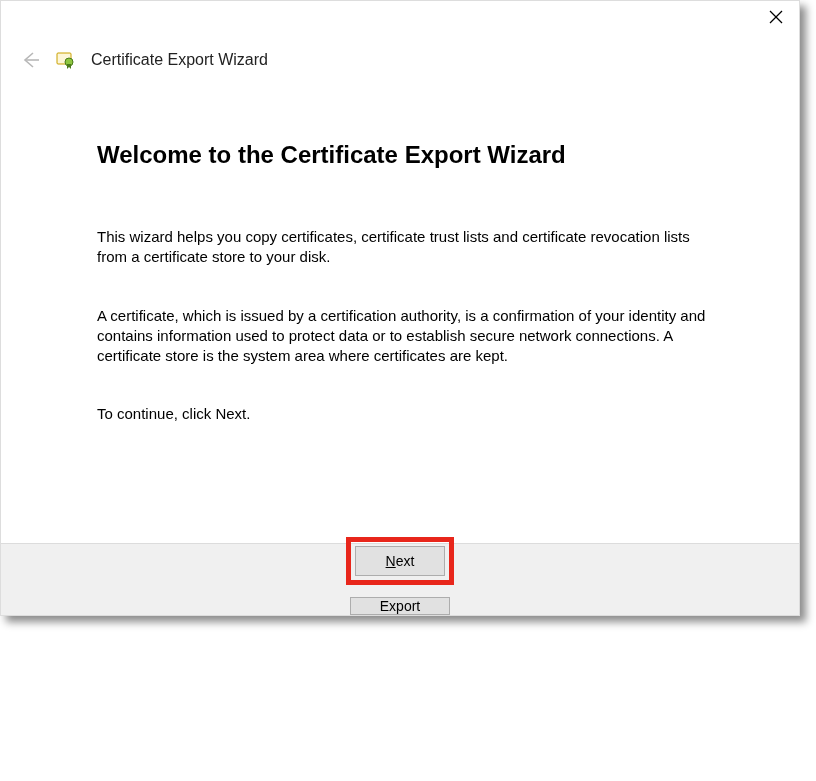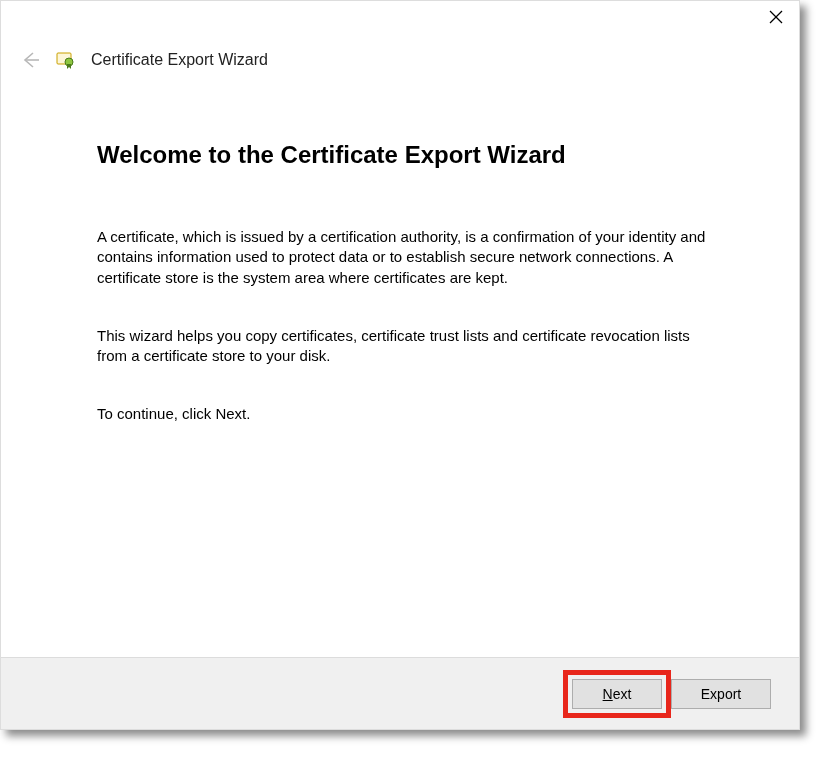--- a/index.html
+++ b/index.html
@@ -9,21 +9,21 @@
     }
     body {
       font-family: "Segoe UI", Tahoma, sans-serif;
       background: #fff;
       width: 816px;
       height: 781px;
       position: relative;
     }
     .window {
       width: 800px;
-      height: 730px;
+      height: 616px;
       background: #fff;
       position: relative;
       box-shadow: 6px 6px 8px rgba(0,0,0,0.45);
       border: 1px solid #ddd;
       display: flex;
       flex-direction: column;
     }
     .titlebar {
       height: 42px;
       display: flex;
@@ -91,20 +91,22 @@
       margin-top: 16px;
     }
     .footer {
       height: 72px;
       background: #f0f0f0;
       border-top: 1px solid #dcdcdc;
       display: flex;
       align-items: center;
       justify-content: flex-end;
       padding: 0 28px;
+      gap: 12px;
+      flex-direction: column;
     }
     .btn {
       min-width: 100px;
       height: 30px;
       background: #e1e1e1;
       border: 1px solid #adadad;
       font-family: inherit;
       font-size: 14px;
       color: #000;
       cursor: pointer;
@@ -148,22 +150,22 @@
         <rect x="2" y="4" width="14" height="11" rx="1" fill="#fdf6d8" stroke="#c9a000" stroke-width="1"></rect>
         <circle cx="14" cy="13" r="4" fill="#8ec641" stroke="#4a7a1a" stroke-width="1"></circle>
         <path d="M12 15 L12 20 L14 18 L16 20 L16 15" fill="#4a7a1a"></path>
       </svg>
     </span>
     <span class="header-title">Certificate Export Wizard</span>
   </div>
 
   <div class="content">
     <h1 class="welcome-heading">Welcome to the Certificate Export Wizard</h1>
+    <p class="para">This wizard helps you copy certificates, certificate trust lists and certificate revocation lists from a certificate store to your disk.</p>
     <p class="para">A certificate, which is issued by a certification authority, is a confirmation of your identity and contains information used to protect data or to establish secure network connections. A certificate store is the system area where certificates are kept.</p>
-    <p class="para">This wizard helps you copy certificates, certificate trust lists and certificate revocation lists from a certificate store to your disk.</p>
     <p class="para continue">To continue, click Next.</p>
   </div>
 
   <div class="footer">
     <span class="highlight-next">
       <button class="btn"><span class="accel">N</span><span>ext</span></button>
     </span>
     <button class="btn">Export</button>
   </div>
 

